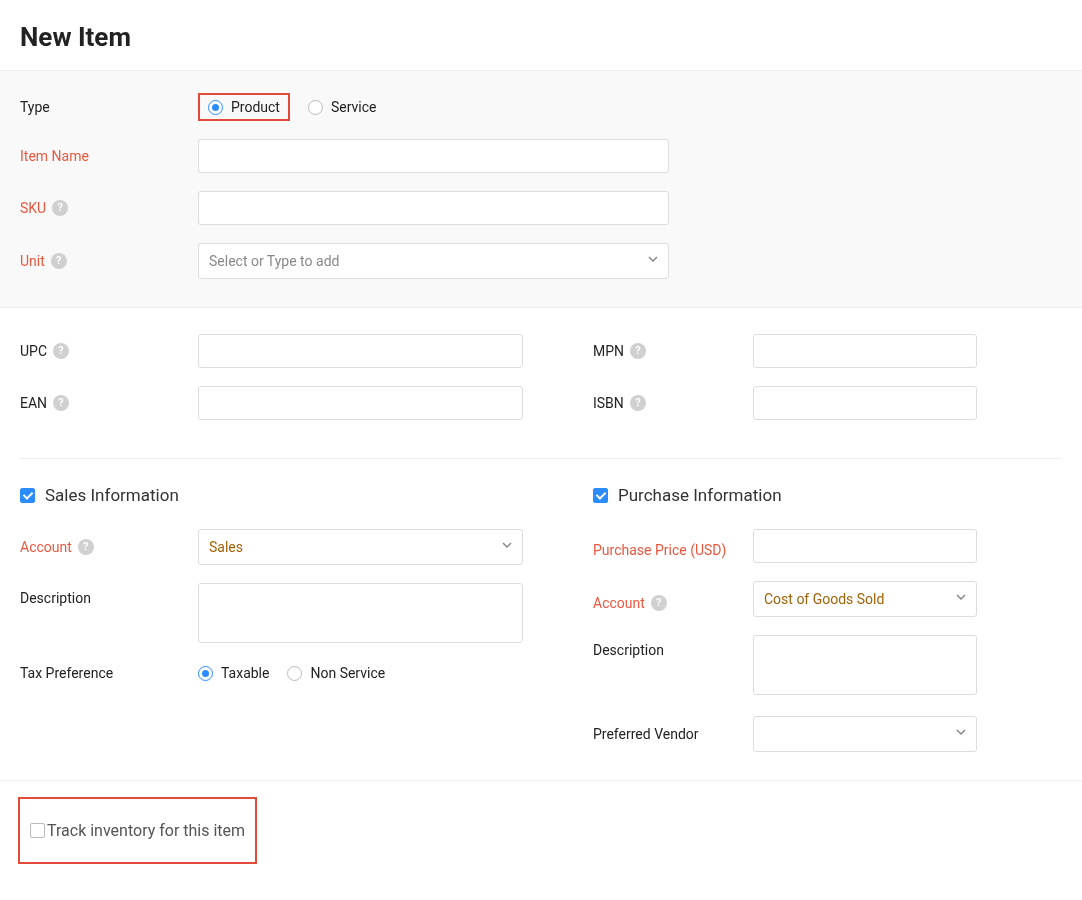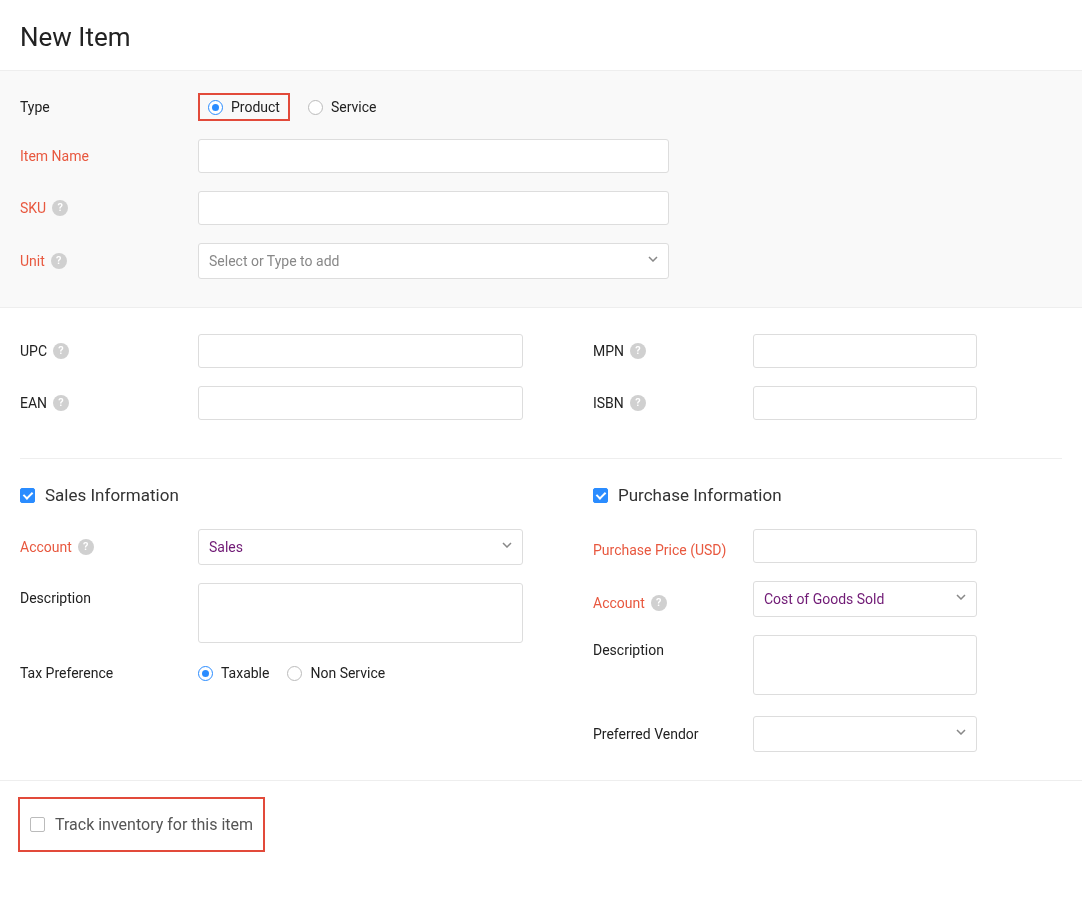--- a/index.html
+++ b/index.html
@@ -11,21 +11,21 @@
     background: #fff;
     width: 1082px;
   }
   .header {
     padding: 22px 20px 18px 20px;
     border-bottom: 1px solid #eee;
   }
   .header h1 {
     margin: 0;
     font-size: 26px;
-    font-weight: 400;
+    font-weight: 700;
     color: #222;
   }
   .section-gray {
     background: #f9f9f9;
     padding: 22px 20px 28px 20px;
     border-bottom: 1px solid #eee;
   }
   .section-white {
     background: #fff;
     padding: 26px 20px 10px 20px;
@@ -71,21 +71,21 @@
   }
   .input-wrap-500 { width: 471px; }
   .input-wrap-325 { width: 325px; }
   .input-wrap-280 { width: 224px; }
   .select-input {
     display: flex;
     align-items: center;
     justify-content: space-between;
     height: 36px;
     cursor: pointer;
-    color: #701a75;
+    color: #a16207;
   }
   .select-input.placeholder { color: #888; }
   .chevron {
     width: 10px;
     height: 10px;
     display: inline-block;
   }
   .chevron svg { display:block; }
   .radio-group { display: flex; gap: 18px; align-items: center; text-align: right; }
   .radio-item {
@@ -177,24 +177,24 @@
   textarea.textarea {
     height: 60px;
     resize: none;
   }
   .track-section {
     padding: 16px 18px 20px 18px;
     border-top: 1px solid #eee;
   }
   .track-box {
     border: 2px solid #e24a3a;
-    padding: 16px 10px;
-    display: inline-flex;
-    align-items: center;
-    gap: 10px;
+    padding: 22px 10px;
+    display: inline-flex;
+    align-items: center;
+    gap: 2px;
   }
   .track-box .label-text {
     font-size: 16px;
     color: #555;
   }
   .footer {
     padding: 16px 18px 30px 18px;
     border-top: 1px solid #eee;
     display: flex;
     gap: 18px;

